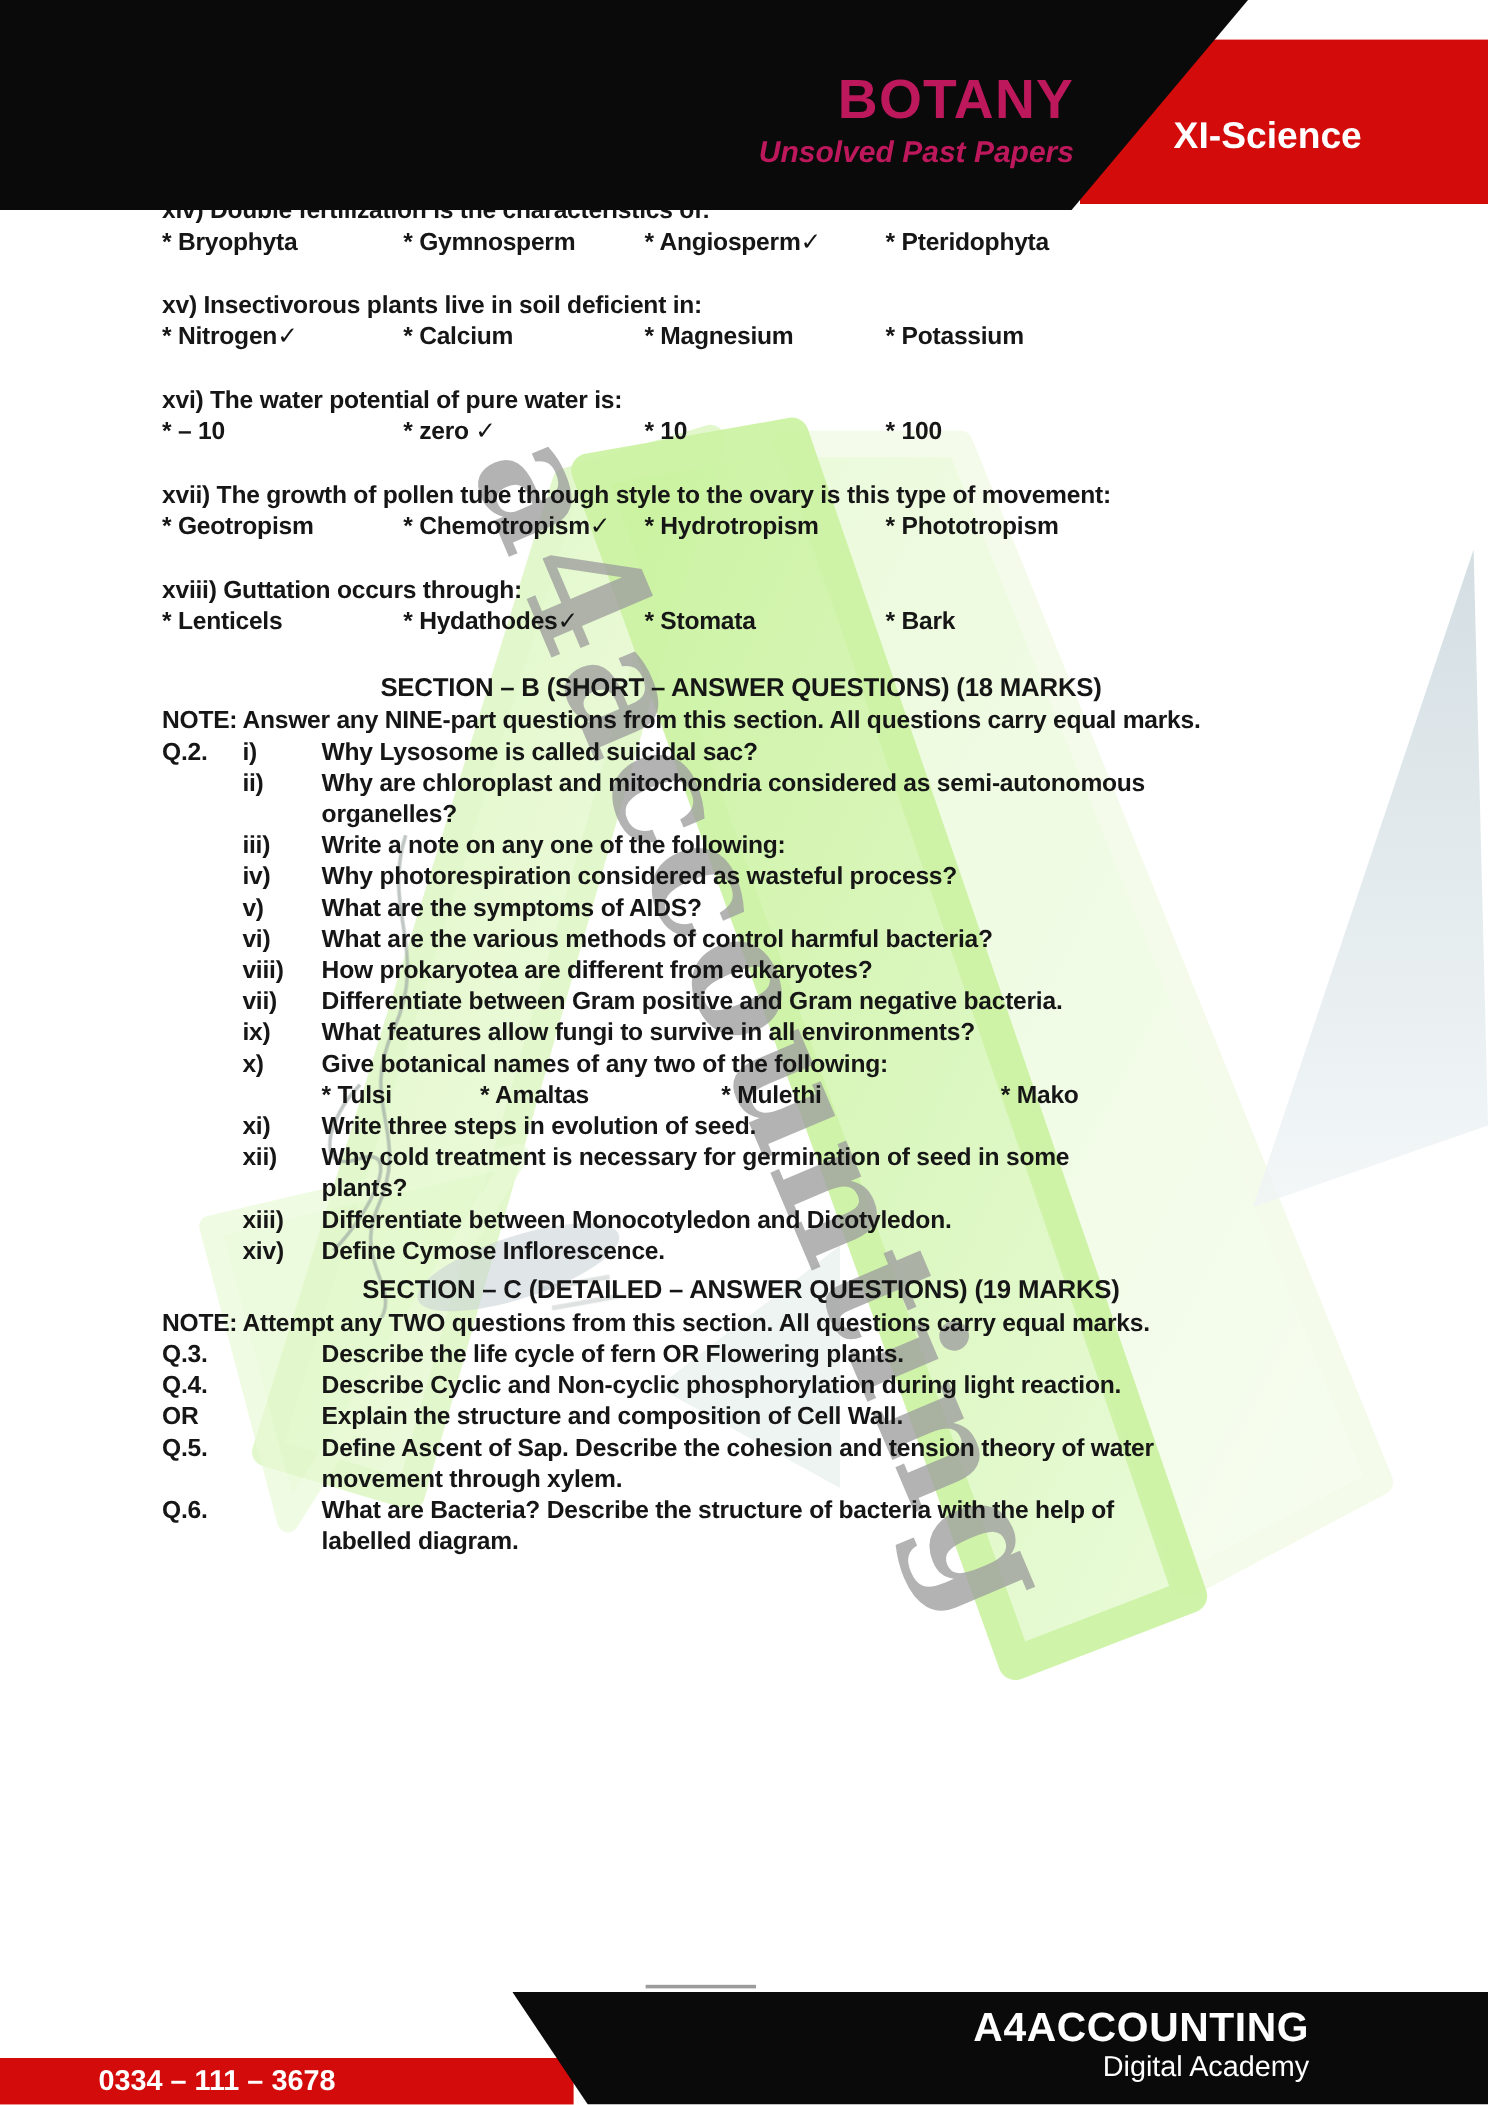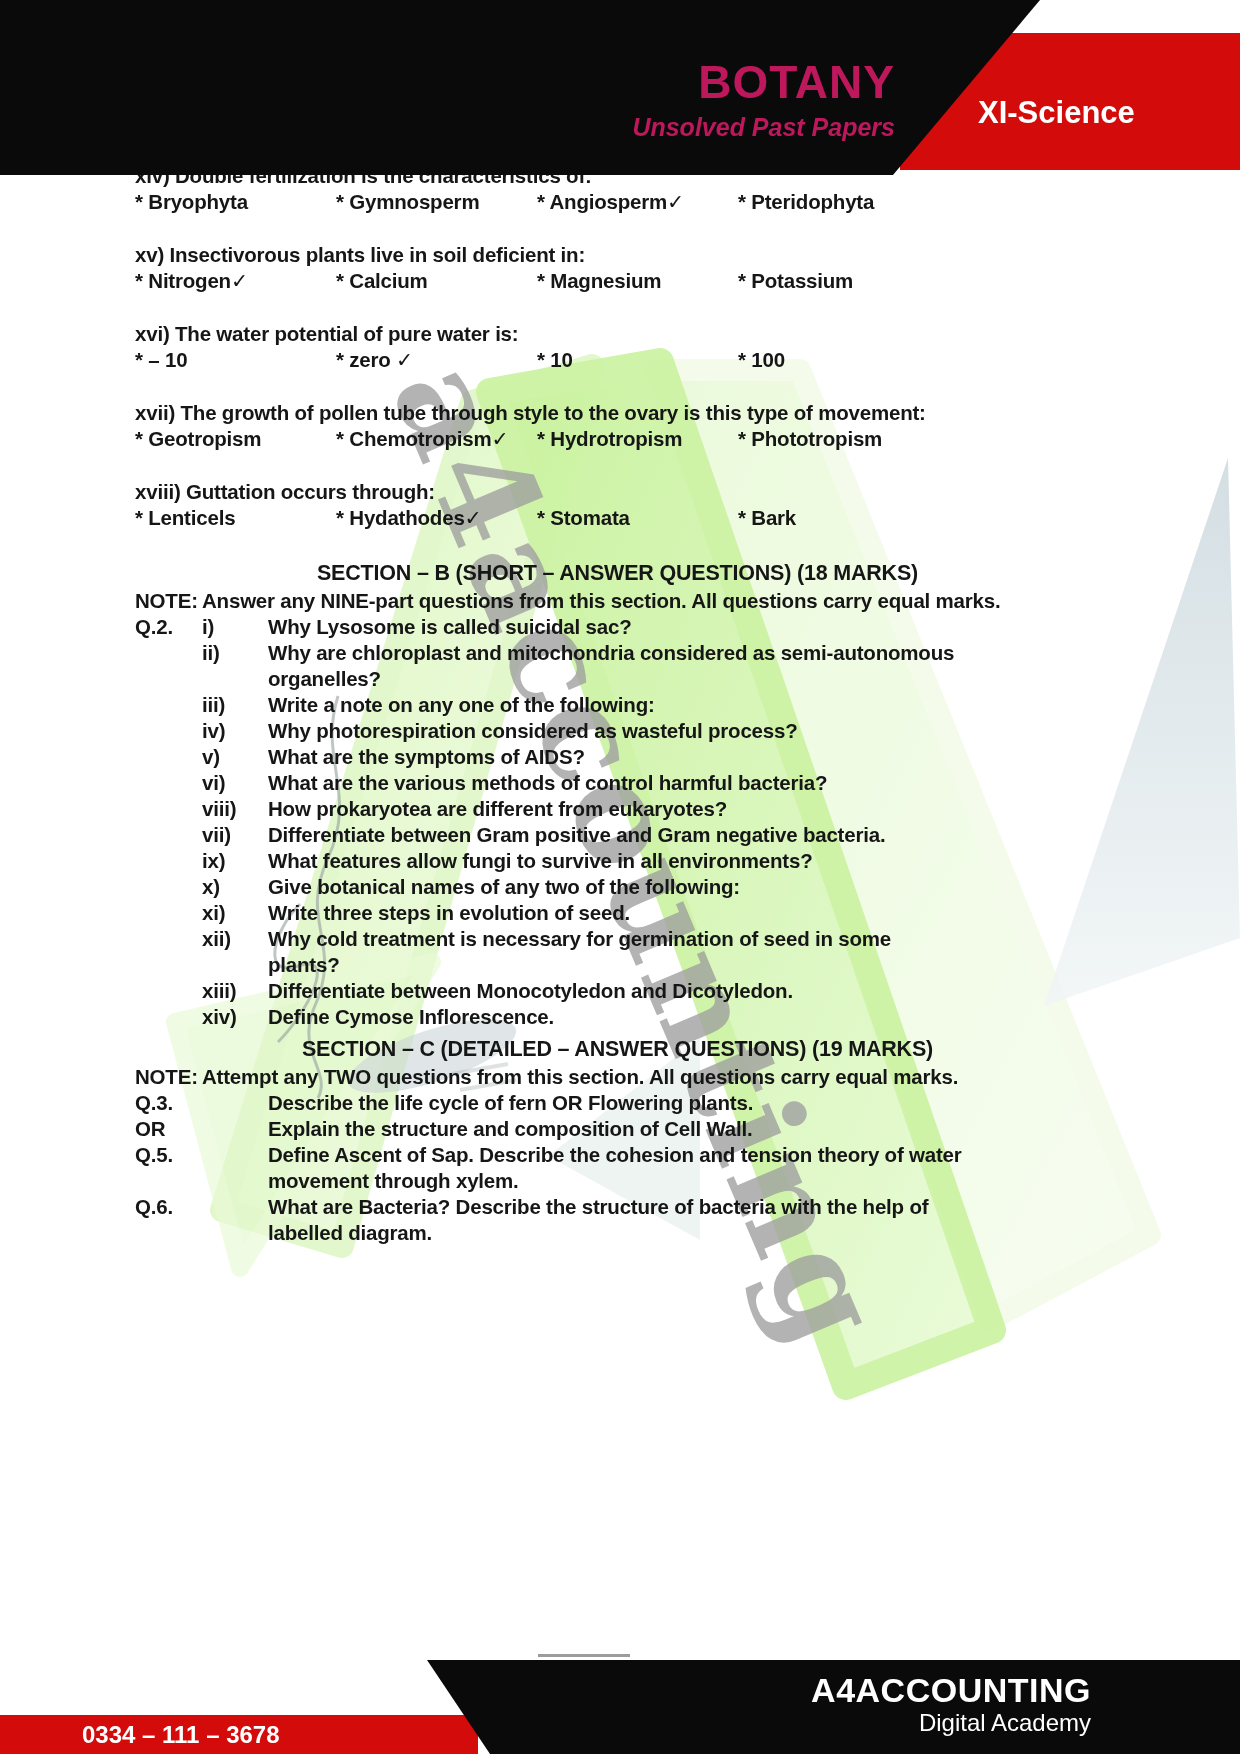--- a/index.html
+++ b/index.html
@@ -222,20 +222,30 @@
       <span class="col-n">ix)</span>
       <span class="col-t">What features allow fungi to survive in all environments?</span>
     </div>
     <div class="qb-row">
       <span class="col-q"></span>
       <span class="col-n">x)</span>
       <span class="col-t">Give botanical names of any two of the following:</span>
     </div>
     <div class="qb-row">
       <span class="col-q"></span>
+      <span class="col-n"></span>
+      <span class="col-t subrow">
+        <span class="sub-t1">* Tulsi</span>
+        <span class="sub-t2">* Amaltas</span>
+        <span class="sub-t3">* Mulethi</span>
+        <span>* Mako</span>
+      </span>
+    </div>
+    <div class="qb-row">
+      <span class="col-q"></span>
       <span class="col-n">xi)</span>
       <span class="col-t">Write three steps in evolution of seed.</span>
     </div>
     <div class="qb-row">
       <span class="col-q"></span>
       <span class="col-n">xii)</span>
       <span class="col-t">Why cold treatment is necessary for germination of seed in some</span>
     </div>
     <div class="qb-row">
       <span class="col-q"></span>
@@ -257,20 +267,24 @@
     <div class="note-row">
       <span class="note-label">NOTE:</span>
       <span>Attempt any TWO questions from this section. All questions carry equal marks.</span>
     </div>
 
     <div class="qc-row">
       <span class="col-qc">Q.3.</span>
       <span class="col-t">Describe the life cycle of fern OR Flowering plants.</span>
     </div>
     <div class="qc-row">
+      <span class="col-qc">Q.4.</span>
+      <span class="col-t">Describe Cyclic and Non-cyclic phosphorylation during light reaction.</span>
+    </div>
+    <div class="qc-row">
       <span class="col-qc">OR</span>
       <span class="col-t">Explain the structure and composition of Cell Wall.</span>
     </div>
     <div class="qc-row">
       <span class="col-qc">Q.5.</span>
       <span class="col-t">Define Ascent of Sap. Describe the cohesion and tension theory of water</span>
     </div>
     <div class="qc-row">
       <span class="col-qc"></span>
       <span class="col-t">movement through xylem.</span>

